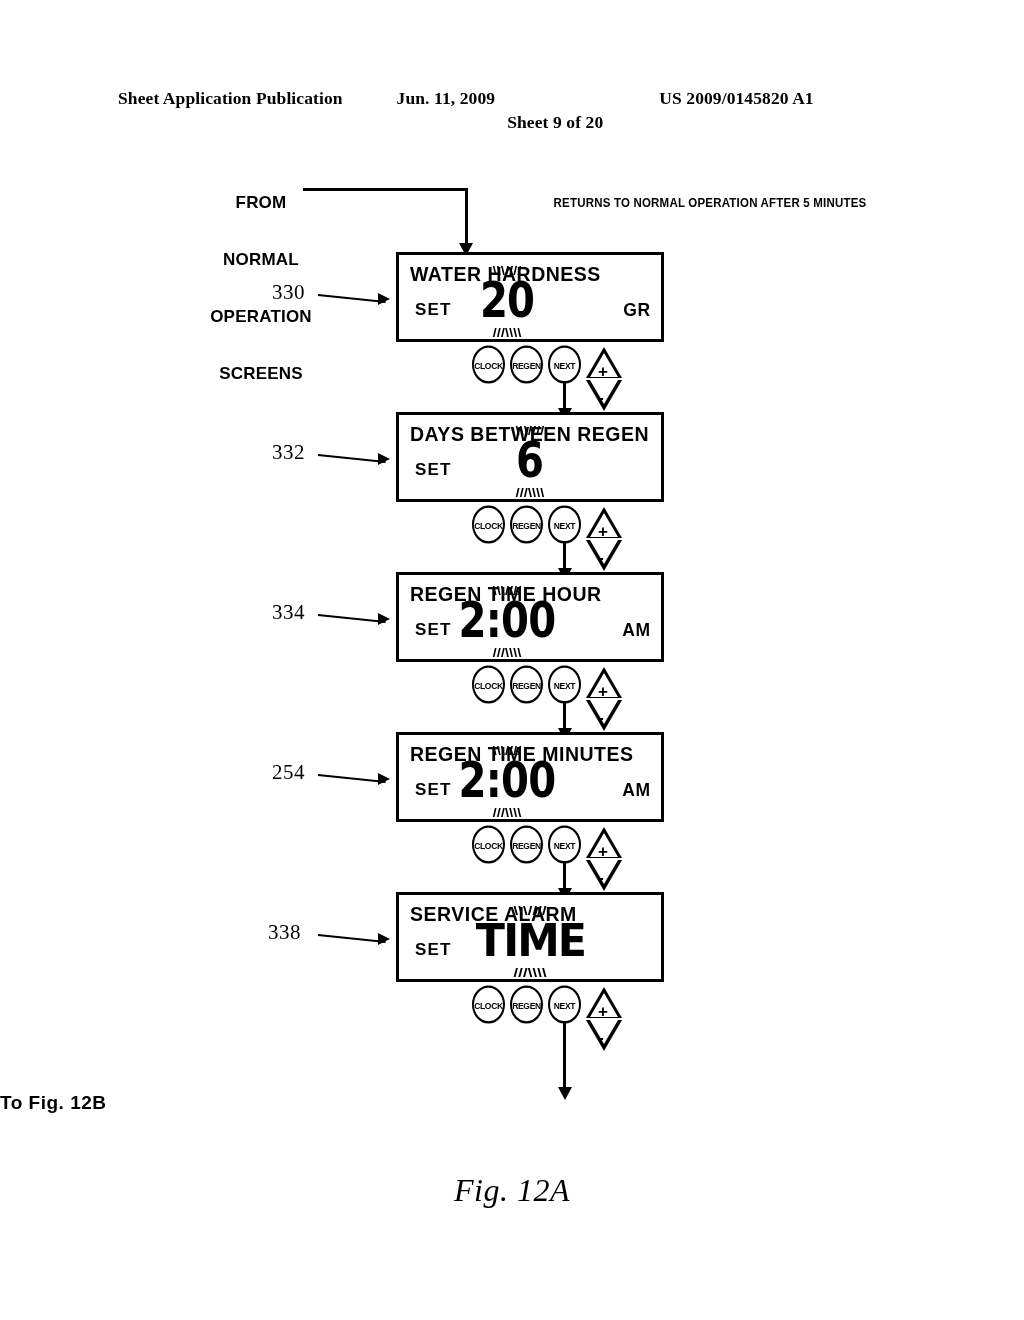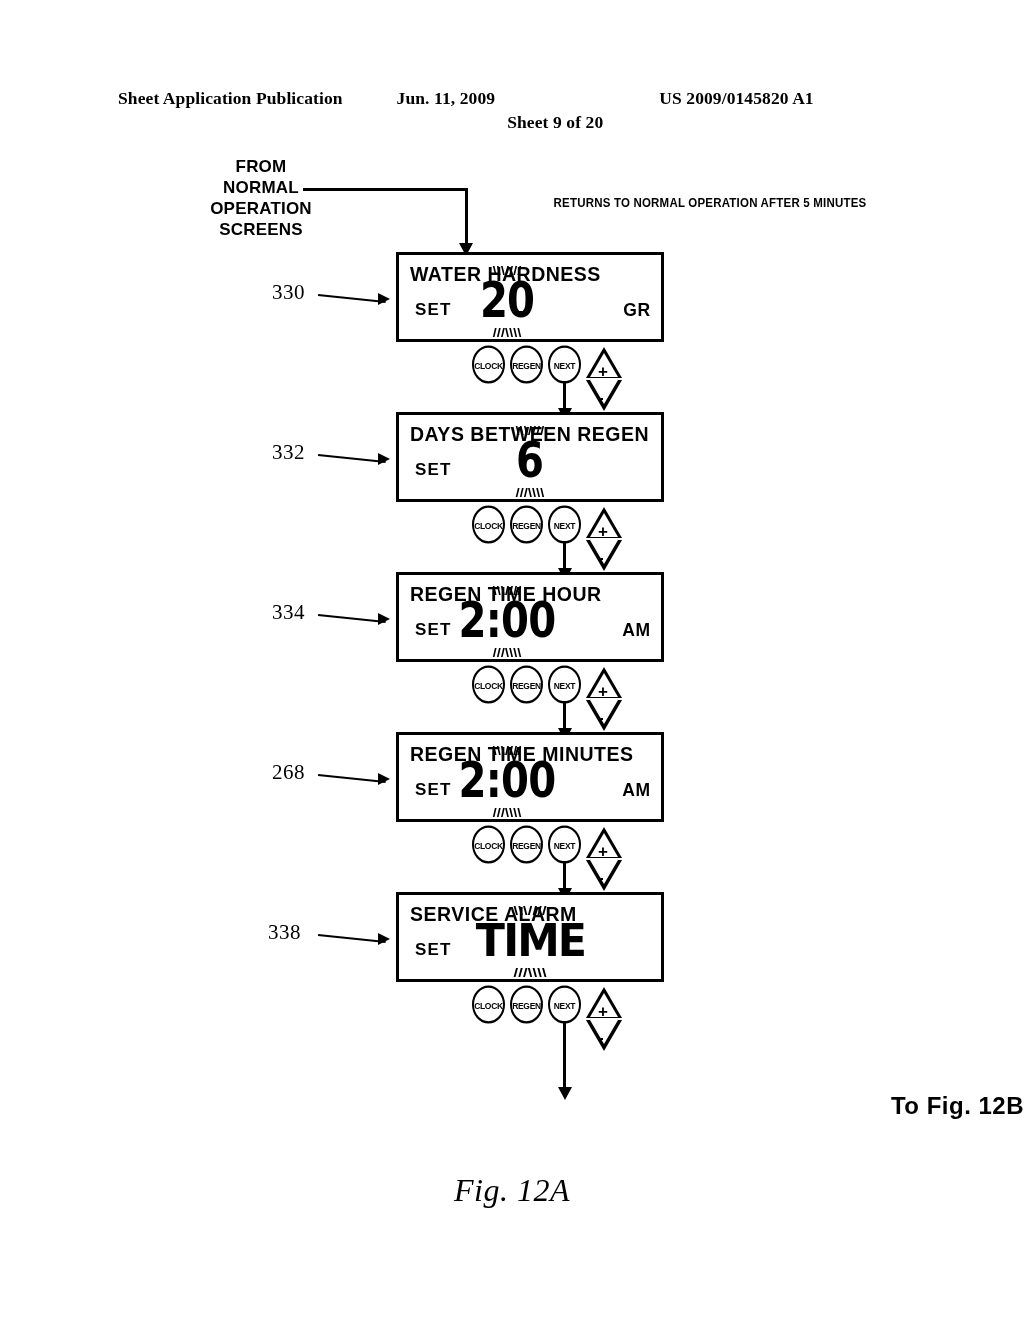--- a/index.html
+++ b/index.html
@@ -35,21 +35,21 @@
   .flow-start {
     position: absolute;
     top: 156px; left: 196px;
     width: 130px;
     text-align: center;
     font-weight: bold;
     font-size: 17px;
     line-height: 21px;
     letter-spacing: 0.2px;
   }
-  .flow-start div { white-space: nowrap; }
+  .flow-start div { white-space: nowrap; margin-top: 36px; }
 
   
   .lead-h {
     position: absolute;
     top: 188px; left: 303px;
     width: 165px; height: 3px;
     background: #000;
   }
   .lead-v {
     position: absolute;
@@ -279,22 +279,22 @@
     width: 0; height: 0;
     border-left: 7px solid transparent;
     border-right: 7px solid transparent;
     border-top: 13px solid #000;
   }
 
   
   .to-fig {
     position: absolute;
     top: 1092px; left: 0; width: 1024px;
-    text-align: right;
-    font-size: 24px;
+    text-align: left;
+    font-size: 19px;
     font-weight: bold;
     letter-spacing: 0.5px;
   }
   .fig-caption {
     position: absolute;
     top: 1172px; left: 0; width: 1024px;
     text-align: center;
     font-family: "Liberation Serif", serif;
     font-style: italic;
     font-size: 32px;
@@ -445,21 +445,21 @@
         <div class="tri-up-in"></div>
         <div class="sign sign-plus">+</div>
         <div class="tri tri-dn"></div>
         <div class="tri-dn-in"></div>
         <div class="sign sign-minus">-</div>
         <div class="connector" style="height:30px"></div>
         <div class="connector-arrow" style="top:64px"></div>
       </div>
     </div>
     <div class="step">
-      <div class="ref" style="left:272px;top:508px">268</div>
+      <div class="ref" style="left:272px;top:508px">254</div>
       <div class="ref-line" style="left:318px;top:522px;width:68px;transform:rotate(6deg)"></div>
       <div class="ref-arrow" style="left:378px;top:521px"></div>
       <div class="panel" style="top:480px">
         <div class="panel-title">REGEN TIME MINUTES</div>
         <div class="panel-set">SET</div>
         <div class="panel-unit">AM</div>
         <div class="lcd-wrap shift-left">
           <span class="lcd-val"><span class="ticks top">
               <i></i>
               <i></i>

